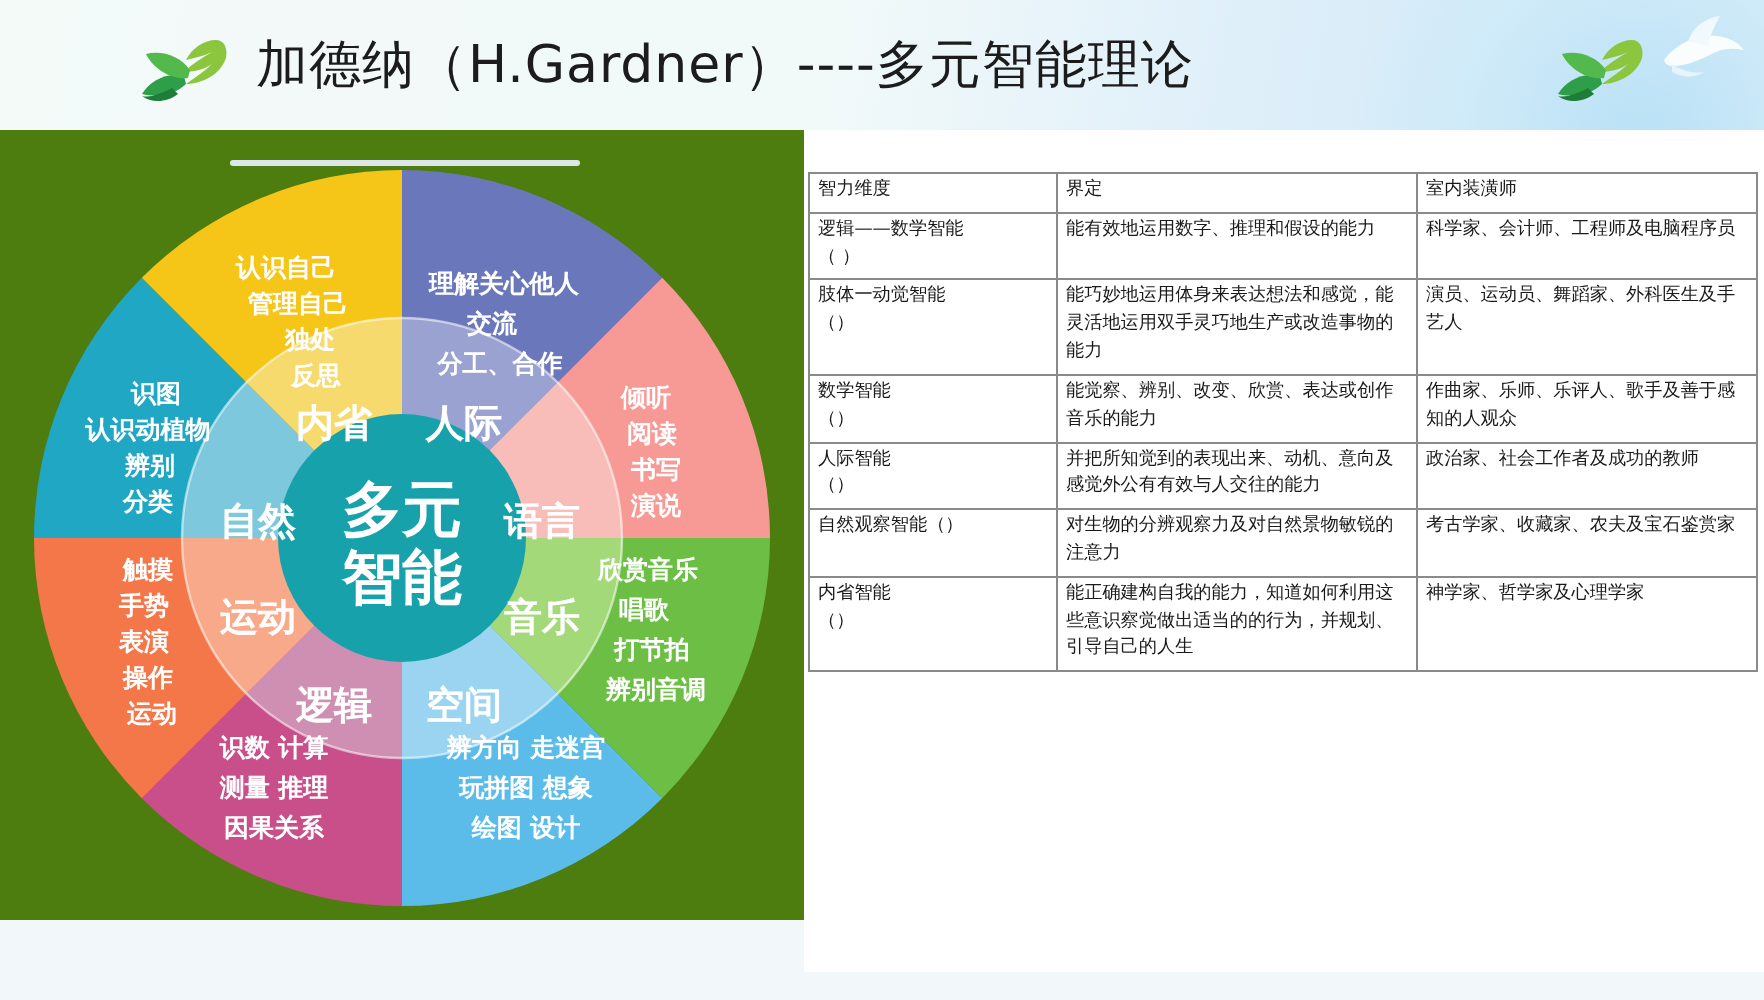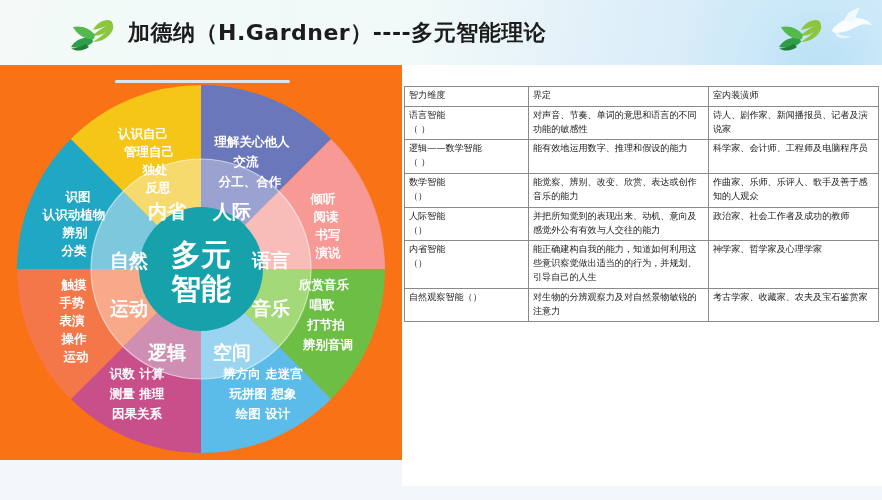--- a/index.html
+++ b/index.html
@@ -17,32 +17,32 @@
     overflow: hidden;
   }
   #header-banner .sky-blob {
     position: absolute; right: -30px; top: -70px; width: 230px; height: 200px;
     background: radial-gradient(ellipse at 60% 70%, #b9e1f6 0%, #cfeaf8 45%, rgba(220,240,250,0) 72%);
   }
   #header-title {
     position: absolute; left: 128px; top: 8px; width: 640px; height: 50px;
     line-height: 50px;
     font-family: "DejaVu Sans", "Liberation Sans", sans-serif;
-    font-size: 22px; font-weight: bold; color: #1c1c1c;
+    font-size: 26px; font-weight: normal; color: #1c1c1c;
     letter-spacing: 0.5px; white-space: nowrap;
   }
   .leaf-cluster { position: absolute; width: 56px; height: 42px; }
   #leaf-left  { left: 62px;  top: 14px; }
   #leaf-right { left: 770px; top: 14px; }
   #dove { position: absolute; left: 824px; top: 4px; width: 54px; height: 42px; }
 
   
   #wheel-card {
     position: absolute; left: 0px; top: 65px; width: 402px; height: 395px;
-    background: #f97316;
+    background: #4d7c0f;
   }
   #wheel-underline {
     position: absolute; left: 115px; top: 15px; width: 175px; height: 3px;
     background: #dfe6ea; border-radius: 2px;
   }
   #wheel { position: absolute; left: 17px; top: 20px; width: 368px; height: 368px; }
 
   
   #table-panel {
     position: absolute; left: 404px; top: 86px; width: 474px; height: 408px;
@@ -230,63 +230,63 @@
     <thead>
       <tr>
         <th>智力维度</th>
         <th>界定</th>
         <th>室内装潢师</th>
       </tr>
     </thead>
     <tbody>
       <tr>
         <td>
-          <span>语言智能</span>
-          <span class="cell-sub">（  ）</span>
-        </td>
-        <td>对声音、节奏、单词的意思和语言的不同功能的敏感性</td>
-        <td>诗人、剧作家、新闻播报员、记者及演说家</td>
-      </tr>
-      <tr>
-        <td>
           <span>逻辑——数学智能</span>
           <span class="cell-sub">（  ）</span>
         </td>
         <td>能有效地运用数字、推理和假设的能力</td>
         <td>科学家、会计师、工程师及电脑程序员</td>
       </tr>
       <tr>
         <td>
+          <span>肢体一动觉智能</span>
+          <span class="cell-sub">（）</span>
+        </td>
+        <td>能巧妙地运用体身来表达想法和感觉，能灵活地运用双手灵巧地生产或改造事物的能力</td>
+        <td>演员、运动员、舞蹈家、外科医生及手艺人</td>
+      </tr>
+      <tr>
+        <td>
           <span>数学智能</span>
           <span class="cell-sub">（）</span>
         </td>
         <td>能觉察、辨别、改变、欣赏、表达或创作音乐的能力</td>
         <td>作曲家、乐师、乐评人、歌手及善于感知的人观众</td>
       </tr>
       <tr>
         <td>
           <span>人际智能</span>
           <span class="cell-sub">（）</span>
         </td>
         <td>并把所知觉到的表现出来、动机、意向及感觉外公有有效与人交往的能力</td>
         <td>政治家、社会工作者及成功的教师</td>
       </tr>
       <tr>
         <td>
+          <span>自然观察智能（）</span>
+          <span class="cell-sub"></span>
+        </td>
+        <td>对生物的分辨观察力及对自然景物敏锐的注意力</td>
+        <td>考古学家、收藏家、农夫及宝石鉴赏家</td>
+      </tr>
+      <tr>
+        <td>
           <span>内省智能</span>
           <span class="cell-sub">（）</span>
         </td>
         <td>能正确建构自我的能力，知道如何利用这些意识察觉做出适当的的行为，并规划、引导自己的人生</td>
         <td>神学家、哲学家及心理学家</td>
-      </tr>
-      <tr>
-        <td>
-          <span>自然观察智能（）</span>
-          <span class="cell-sub"></span>
-        </td>
-        <td>对生物的分辨观察力及对自然景物敏锐的注意力</td>
-        <td>考古学家、收藏家、农夫及宝石鉴赏家</td>
       </tr>
     </tbody>
   </table>
 </div>
 
 <div id="footer-strip"></div>
 
 </body></html>

